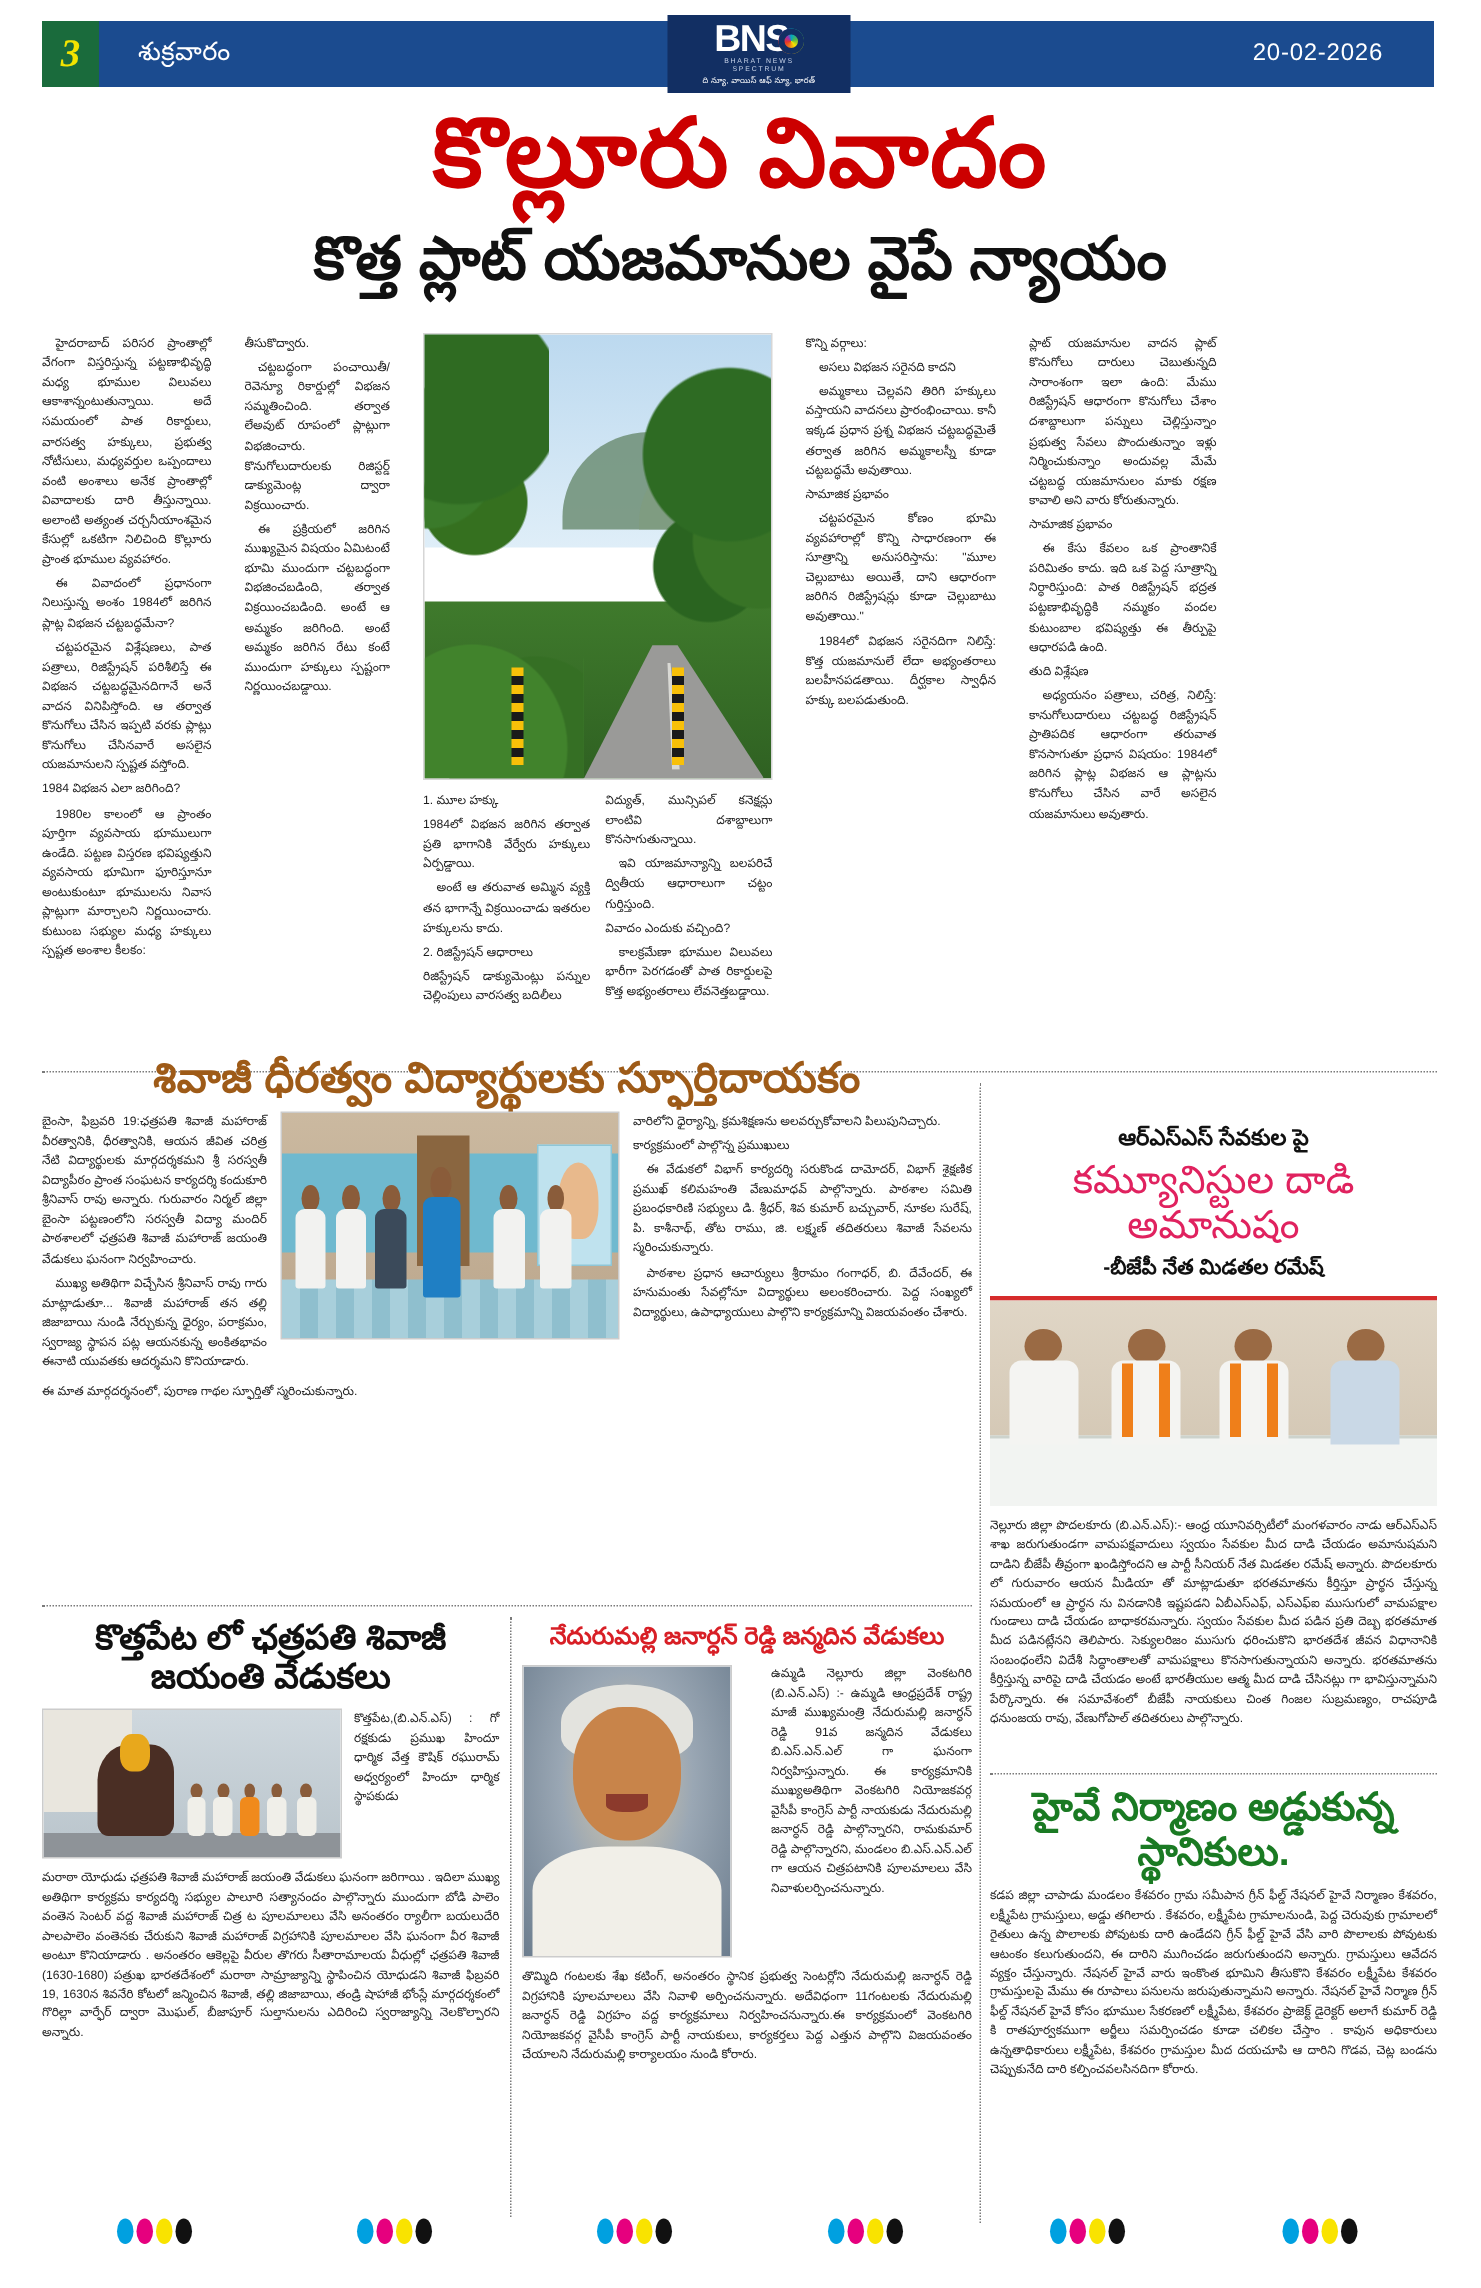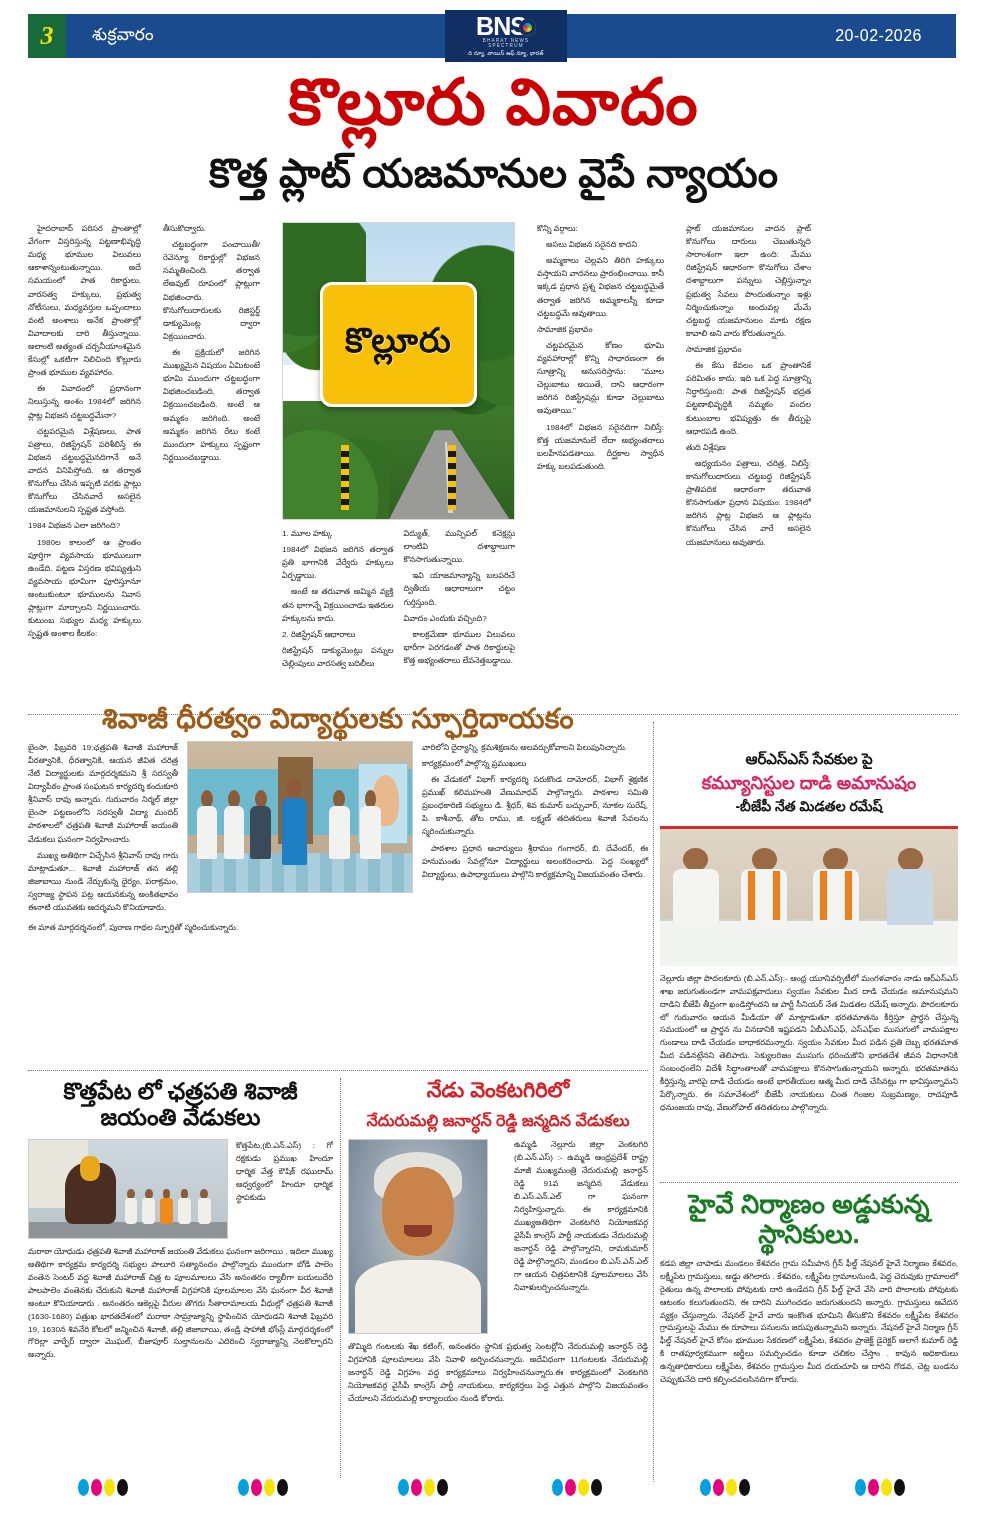--- a/index.html
+++ b/index.html
@@ -151,21 +151,21 @@
             background:#8a5c3a; border-radius:50%; }
   .p-body { position:absolute; left:8%; top:23%; width:84%; height:77%;
             background:#f2f2f0; border-radius:6px 6px 2px 2px; }
   .p-body.blue { background:#1f7fc4; }
   .p-body.dark { background:#3b4a5a; }
   .speaker { bottom:18%; height:58%; width:13%; }
 
   
   .rss { position:absolute; left:660px; top:722px; width:298px; height:440px; }
   .rss-kicker { text-align:center; color:#111; font-size:15px; font-weight:bold;margin-top:28px; }
-  .rss-head { text-align:center; color:#e0225f; font-size:18px; font-weight:bold;
+  .rss-head { text-align:center; color:#e0225f; font-size:26px; font-weight:normal;
               line-height:1.15; margin-top:2px; }
   .rss-by { text-align:center; color:#111; font-size:14px; font-weight:bold; margin-top:4px; }
   .rss-photo { margin-top:8px; width:100%; height:140px; position:relative; overflow:hidden;
                border-top:3px solid #d62b2b; }
   .pc-scene { position:absolute; inset:0; background:#ddd3c2; }
   .pc-wall { position:absolute; inset:0; background:linear-gradient(#e0d6c6,#cfc2ae); }
   .pc-table { position:absolute; left:0; bottom:0; width:100%; height:34%;
               background:#f2f4f2; border-top:2px solid #cdd3cd; }
   .pc-person { position:absolute; bottom:30%; width:16%; height:56%; }
   .pc-head { position:absolute; left:24%; top:0; width:52%; height:30%;
@@ -274,23 +274,20 @@
             <div class="hill"></div>
             <div class="hill2"></div>
             <div class="ground"></div>
             <div class="road"></div>
             <div class="road-line"></div>
             <div class="treeL"></div>
             <div class="foliageR"></div>
             <div class="bushL"></div>
             <div class="post l"></div>
             <div class="post r"></div>
-            <div class="sign-board">
-              <span class="sign-text">కొల్లూరు</span>
-            </div>
           </div>
         </div>
         <div style="display:grid; grid-template-columns:1fr 1fr; column-gap:10px; margin-top:7px;">
           <div class="col">
             <p class="num">1. మూల హక్కు</p>
             <p class="noind">1984లో విభజన జరిగిన తర్వాత ప్రతి భాగానికి వేర్వేరు హక్కులు ఏర్పడ్డాయి.</p>
             <p>అంటే ఆ తరువాత అమ్మిన వ్యక్తి తన భాగాన్నే విక్రయించాడు ఇతరుల హక్కులను కాదు.</p>
             <p class="num">2. రిజిస్ట్రేషన్ ఆధారాలు</p>
             <p class="noind">రిజిస్ట్రేషన్ డాక్యుమెంట్లు పన్నుల చెల్లింపులు వారసత్వ బదిలీలు</p>
           </div>
@@ -438,21 +435,20 @@
               <span class="st-b"></span>
             </div>
         </div>
       </div>
       <div class="col">కొత్తపేట,(బి.ఎన్.ఎస్) : గో రక్షకుడు ప్రముఖ హిందూ ధార్మిక వేత్త కౌషిక్ రఘురామ్ అధ్వర్యంలో హిందూ ధార్మిక స్థాపకుడు</div>
     </div>
     <div class="kp-text">మరాఠా యోధుడు ఛత్రపతి శివాజీ మహారాజ్ జయంతి వేడుకలు ఘనంగా జరిగాయి . ఇదిలా ముఖ్య అతిథిగా కార్యక్రమ కార్యదర్శి సభ్యుల పాలూరి సత్యానందం పాల్గొన్నారు ముందుగా బోడి పాలెం వంతెన సెంటర్ వద్ద శివాజీ మహారాజ్ చిత్ర ట పూలమాలలు వేసి అనంతరం ర్యాలీగా బయలుదేరి పాలపాలెం వంతెనకు చేరుకుని శివాజీ మహారాజ్ విగ్రహానికి పూలమాలల వేసి ఘనంగా వీర శివాజీ అంటూ కొనియాడారు . అనంతరం ఆకెల్లపై వీరుల తొగరు సీతారామాలయ వీధుల్లో ఛత్రపతి శివాజీ (1630-1680) పత్రుఖ భారతదేశంలో మరాఠా సామ్రాజ్యాన్ని స్థాపించిన యోధుడని శివాజీ ఫిబ్రవరి 19, 1630న శివనేరి కోటలో జన్మించిన శివాజీ, తల్లి జిజాబాయి, తండ్రి షాహాజీ భోంస్లే మార్గదర్శకంలో గొరిల్లా వార్ఫేర్ ద్వారా మొఘల్, బీజాపూర్ సుల్తానులను ఎదిరించి స్వరాజ్యాన్ని నెలకొల్పారని అన్నారు.</div>
   </div>
 
   <div class="venkatagiri">
-    <div class="vg-kicker">నేడు వెంకటగిరిలో</div>
     <div class="vg-head">నేదురుమల్లి జనార్ధన్ రెడ్డి జన్మదిన వేడుకలు</div>
     <div class="vg-body">
       <div class="vg-photo">
         <div class="pt-scene">
           <div class="pt-hair"></div>
           <div class="pt-face"></div>
           <div class="pt-smile"></div>
           <div class="pt-kurta"></div>
         </div>
       </div>

